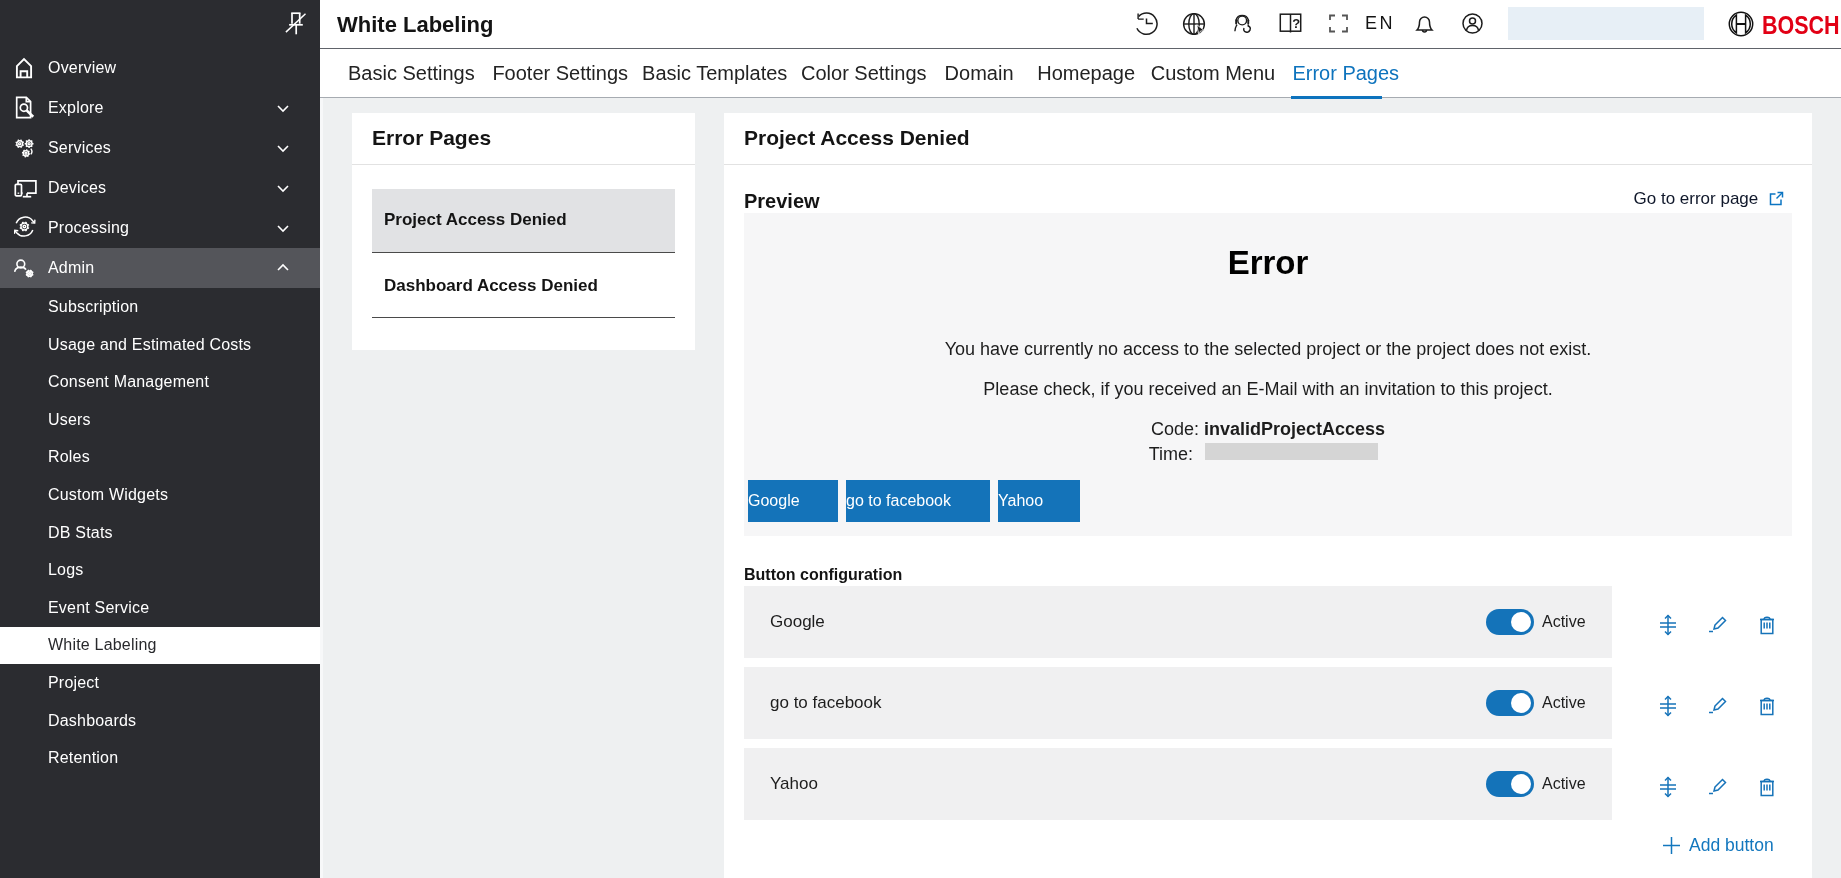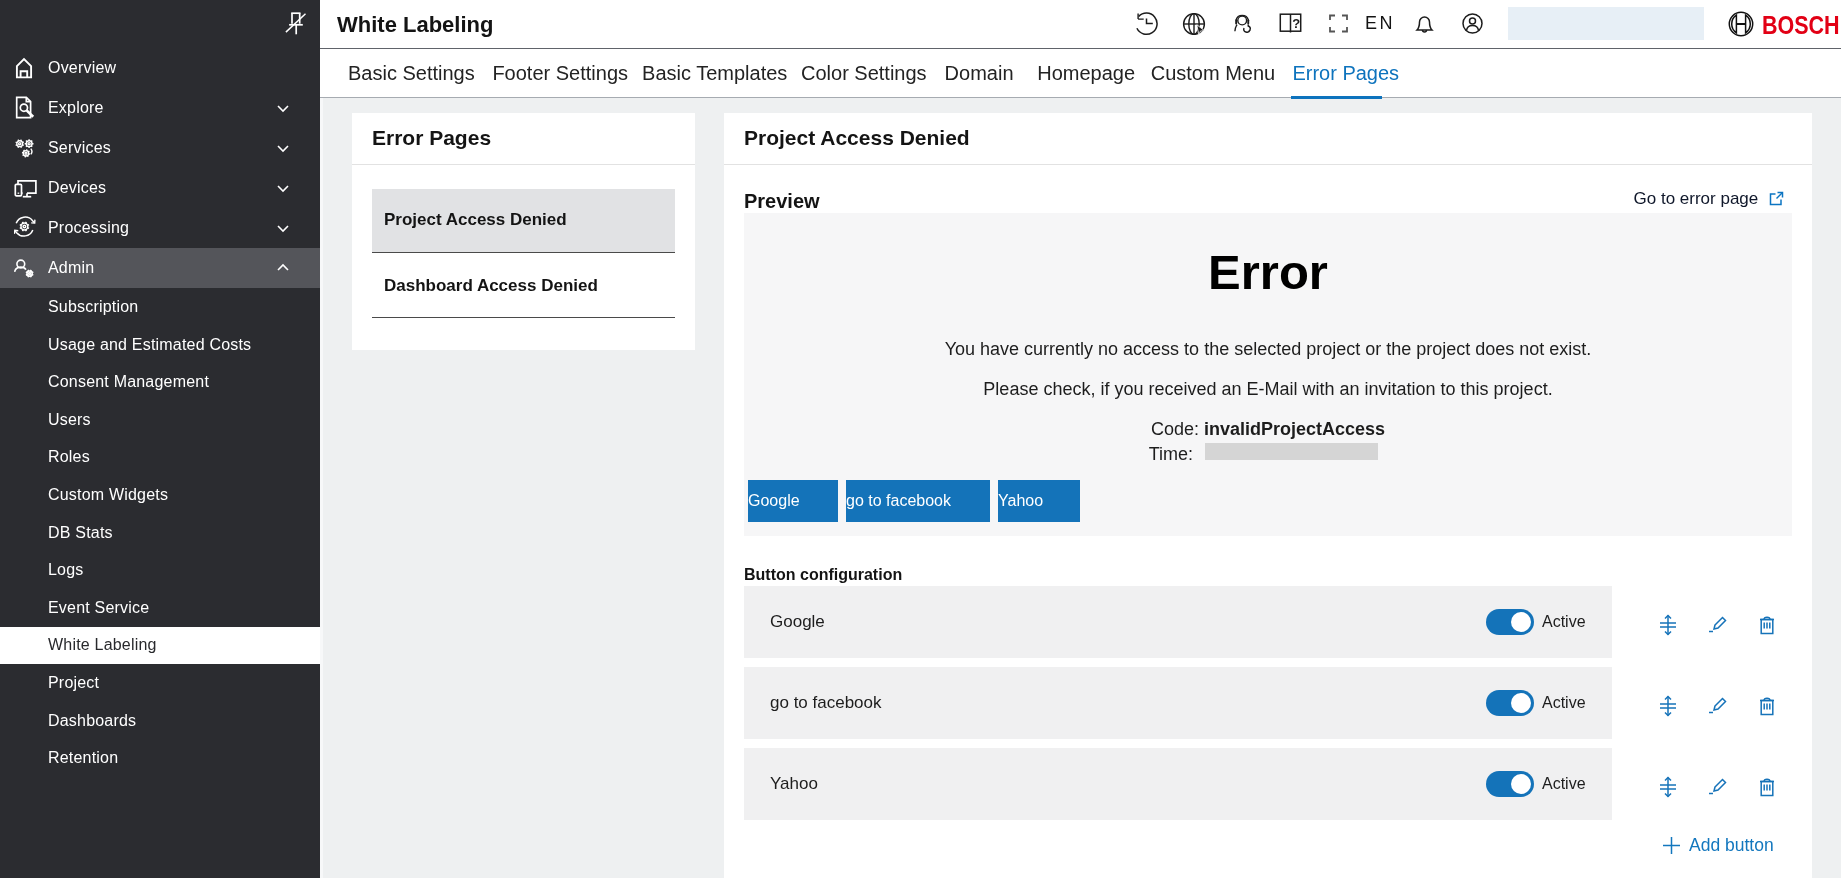--- a/index.html
+++ b/index.html
@@ -27,21 +27,21 @@
   #card1 h2 { position:absolute; left:20px; top:13px; font-size:21px; font-weight:bold; color:#141414; }
   #c1border { position:absolute; left:0; top:51px; width:343px; height:1px; background:#e2e2e2; }
   .litem { position:absolute; left:20px; width:303px; height:64px; border-bottom:1px solid #4a4a4a; }
   .litem .lbl { position:absolute; left:12px; top:50%; transform:translateY(-50%); font-size:17px; font-weight:bold; color:#141414; }
   #card2 { position:absolute; left:724px; top:113px; width:1088px; height:765px; background:#fff; }
   #card2 h2 { position:absolute; left:20px; top:13px; font-size:21px; font-weight:bold; color:#141414; }
   #c2border { position:absolute; left:0; top:51px; width:1088px; height:1px; background:#e2e2e2; }
   #previewlbl { position:absolute; left:20px; top:77px; font-size:20px; font-weight:bold; color:#141414; }
   #golink { position:absolute; right:28px; top:76px; font-size:17px; color:#0f172a; }
   #preview { position:absolute; left:20px; top:99.5px; width:1048px; height:323px; background:#f6f6f7; }
-  #bigerr { position:absolute; left:0; top:31.5px; width:1048px; text-align:center; font-size:49px; font-weight:bold; color:#000; }
+  #bigerr { position:absolute; left:0; top:31.5px; width:1048px; text-align:center; font-size:33px; font-weight:bold; color:#000; }
   .pv { position:absolute; left:0; width:1048px; text-align:center; font-size:18px; color:#1d1d1d; }
   #btnrow { position:absolute; left:0; top:267px; width:1048px; text-align:left; font-size:0; }
   .bbtn { display:inline-block; height:42px; line-height:42px; background:#1473b9; color:#fff; font-size:16px;  margin:0 4px; vertical-align:top; }
   #bconf { position:absolute; left:20px; top:453px; font-size:16px; font-weight:bold; color:#141414; }
   .crow { position:absolute; left:20px; width:868px; height:72px; background:#f0f0f1; }
   .crow .lbl { position:absolute; left:26px; top:50%; transform:translateY(-50%); font-size:17px; color:#1d1d1d; }
   .toggle { position:absolute; left:742px; top:50%; transform:translateY(-50%); width:48px; height:26px; background:#1473b9; border-radius:13px; }
   .toggle .knob { position:absolute; right:3px; top:3px; width:20px; height:20px; background:#fff; border-radius:50%; }
   .crow .act { position:absolute; left:798px; top:50%; transform:translateY(-50%); font-size:16px; color:#1d1d1d; }
   .rowic { position:absolute; }

